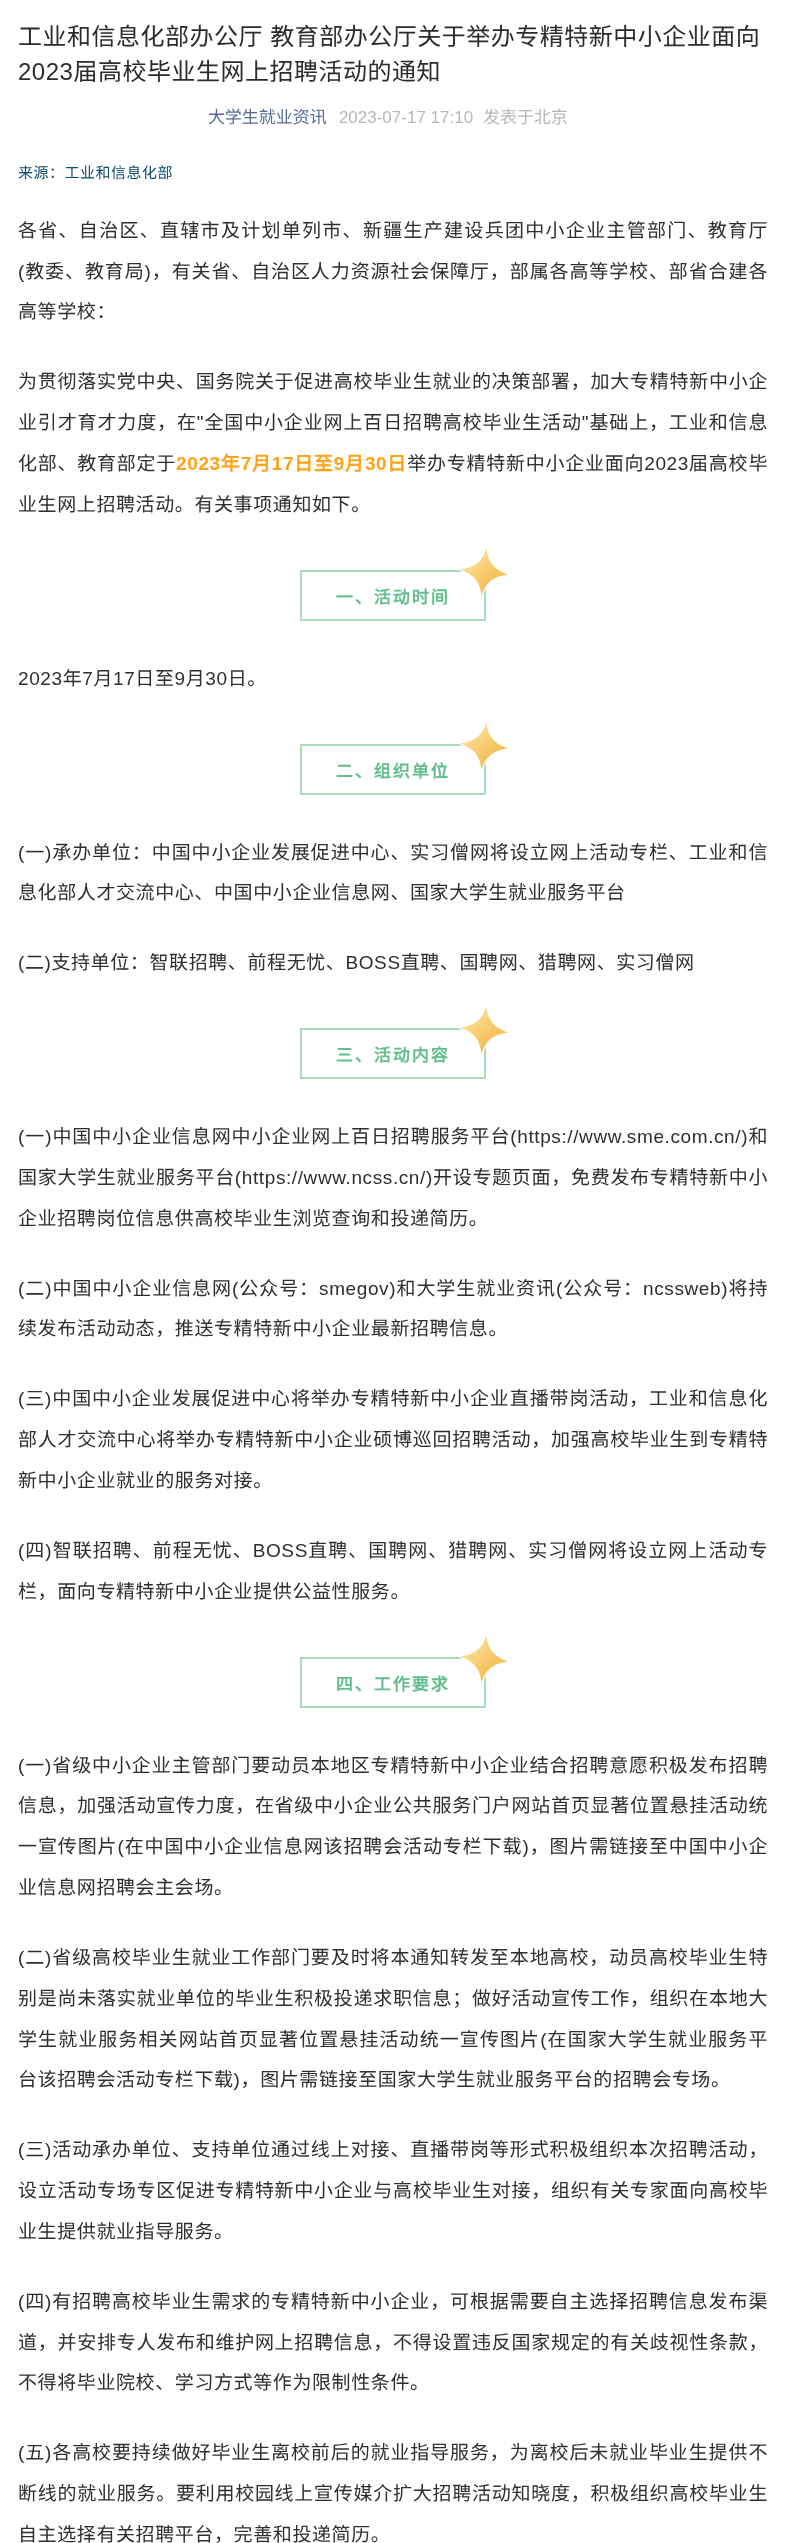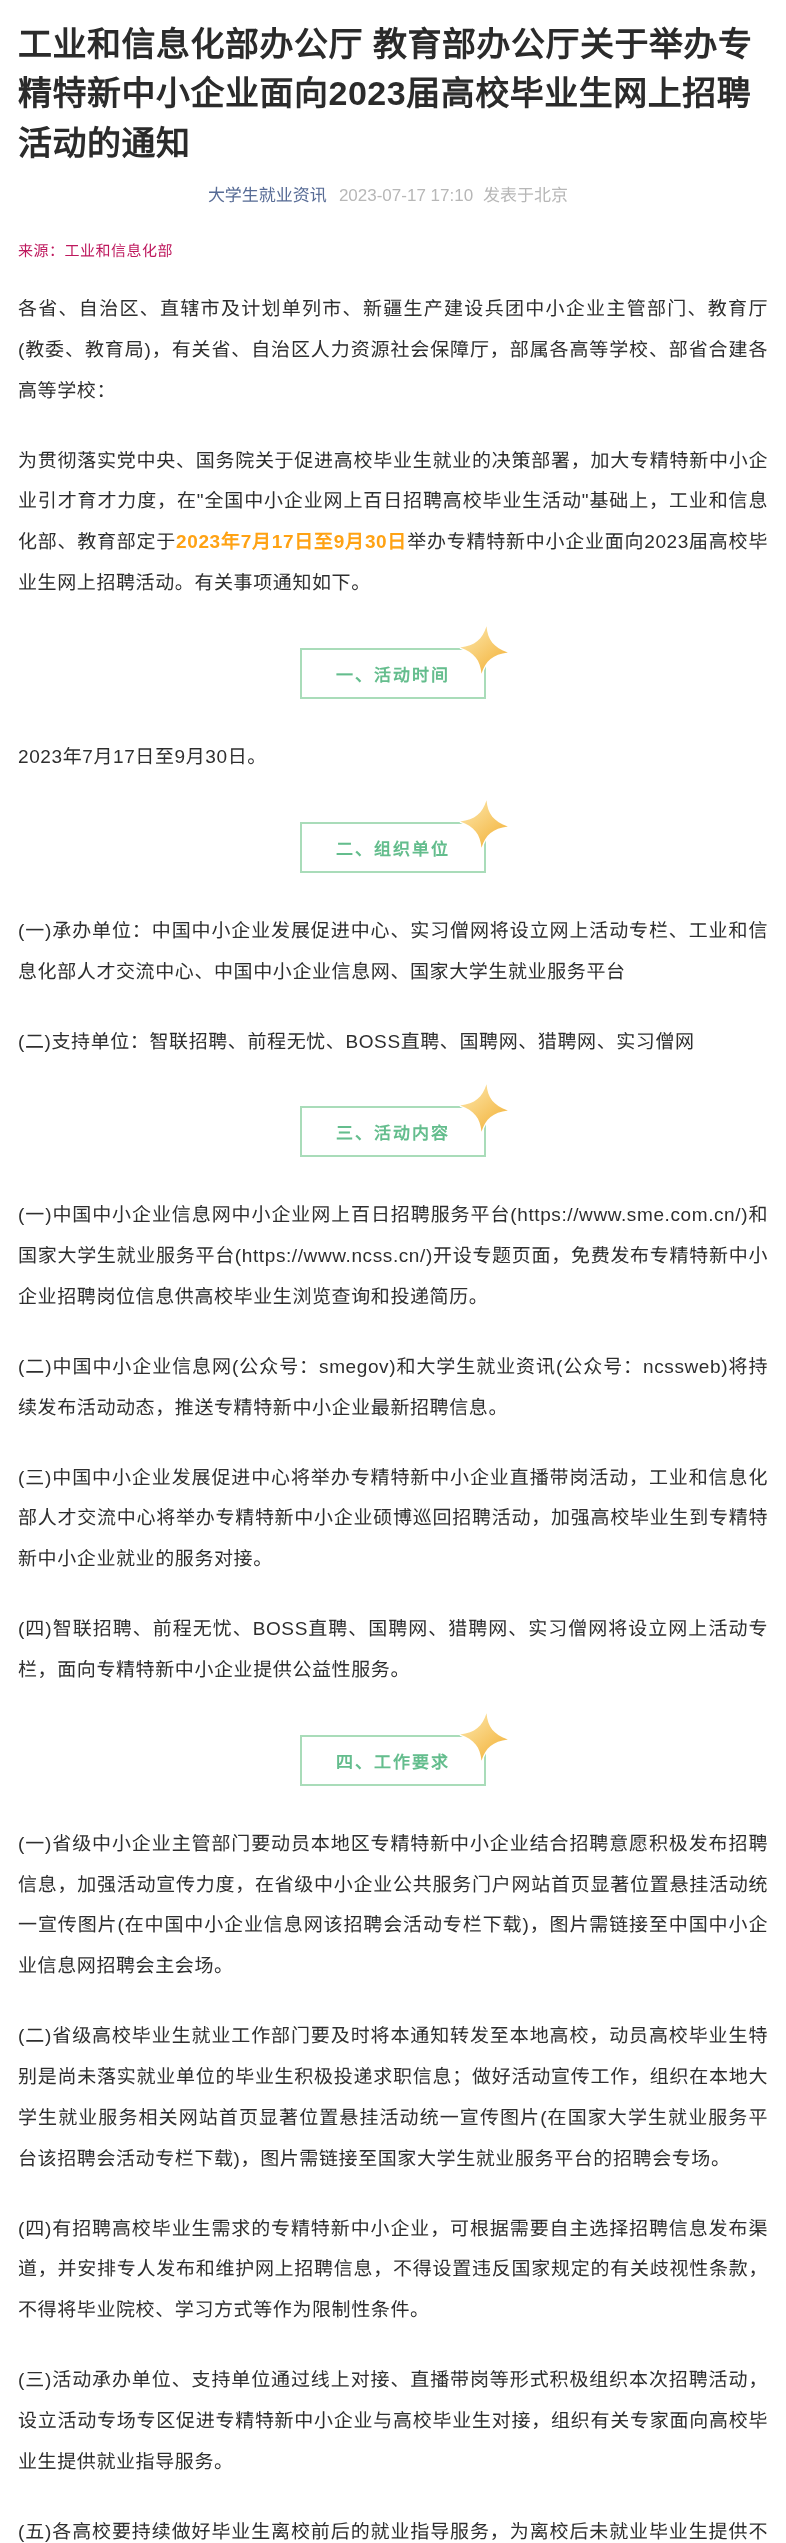--- a/index.html
+++ b/index.html
@@ -9,23 +9,23 @@
     font-family: "Liberation Sans", "DejaVu Sans", sans-serif;
   }
   .page {
     width: 786px;
     margin: 0 auto;
     padding: 14px 18px 26px 18px;
     box-sizing: border-box;
     background: #ffffff;
   }
   .title {
-    font-size: 34px;
+    font-size: 24px;
     line-height: 1.45;
-    font-weight: 700;
+    font-weight: 400;
     color: #2b2b2b;
     margin: 6px 0 14px 0;
     letter-spacing: 0.5px;
   }
   .meta {
     font-size: 17px;
     line-height: 1.6;
     white-space: nowrap;
     text-align: center;
   }
@@ -34,21 +34,21 @@
     margin-right: 12px;
     cursor: pointer;
     text-decoration: none;
   }
   .meta .time, .meta .location {
     color: #b7b7b7;
     margin-right: 10px;
   }
   .source-line {
     font-size: 15px;
-    color: #be185d;
+    color: #0c4a6e;
     margin: 30px 0 6px 0;
     letter-spacing: 0.5px;
   }
   .doc-number {
     text-align: right;
     font-size: 17px;
     color: #1f1f1f;
     margin: 34px 0 4px 0;
     letter-spacing: 0.5px;
   }
@@ -182,22 +182,22 @@
               <stop offset="1" stop-color="#f2ad2e"></stop>
             </linearGradient>
           </defs>
           <path d="M24 1 C26.5 14 33 20.5 47 24 C33 27.5 26.5 34 24 47 C21.5 34 15 27.5 1 24 C15 20.5 21.5 14 24 1 Z" fill="url(#goldGrad)" stroke="#ffffff" stroke-width="2.5" paint-order="stroke"></path>
         </svg>
         <span class="badge-text">四、工作要求</span>
       </div>
     </div>
   <p class="body-p">(一)省级中小企业主管部门要动员本地区专精特新中小企业结合招聘意愿积极发布招聘信息，加强活动宣传力度，在省级中小企业公共服务门户网站首页显著位置悬挂活动统一宣传图片(在中国中小企业信息网该招聘会活动专栏下载)，图片需链接至中国中小企业信息网招聘会主会场。</p>
         <p class="body-p">(二)省级高校毕业生就业工作部门要及时将本通知转发至本地高校，动员高校毕业生特别是尚未落实就业单位的毕业生积极投递求职信息；做好活动宣传工作，组织在本地大学生就业服务相关网站首页显著位置悬挂活动统一宣传图片(在国家大学生就业服务平台该招聘会活动专栏下载)，图片需链接至国家大学生就业服务平台的招聘会专场。</p>
+        <p class="body-p">(三)活动承办单位、支持单位通过线上对接、直播带岗等形式积极组织本次招聘活动，设立活动专场专区促进专精特新中小企业与高校毕业生对接，组织有关专家面向高校毕业生提供就业指导服务。</p>
         <p class="body-p">(四)有招聘高校毕业生需求的专精特新中小企业，可根据需要自主选择招聘信息发布渠道，并安排专人发布和维护网上招聘信息，不得设置违反国家规定的有关歧视性条款，不得将毕业院校、学习方式等作为限制性条件。</p>
-        <p class="body-p">(三)活动承办单位、支持单位通过线上对接、直播带岗等形式积极组织本次招聘活动，设立活动专场专区促进专精特新中小企业与高校毕业生对接，组织有关专家面向高校毕业生提供就业指导服务。</p>
         <p class="body-p">(五)各高校要持续做好毕业生离校前后的就业指导服务，为离校后未就业毕业生提供不断线的就业服务。要利用校园线上宣传媒介扩大招聘活动知晓度，积极组织高校毕业生自主选择有关招聘平台，完善和投递简历。</p>
       </section>
 
   <section>
     <div class="badge-wrap">
       <div class="badge">
         <svg class="star" viewBox="0 0 48 48" aria-hidden="true">
           <defs>
             <linearGradient id="goldGrad" x1="0" y1="0" x2="1" y2="1">
               <stop offset="0" stop-color="#fdeab2"></stop>

